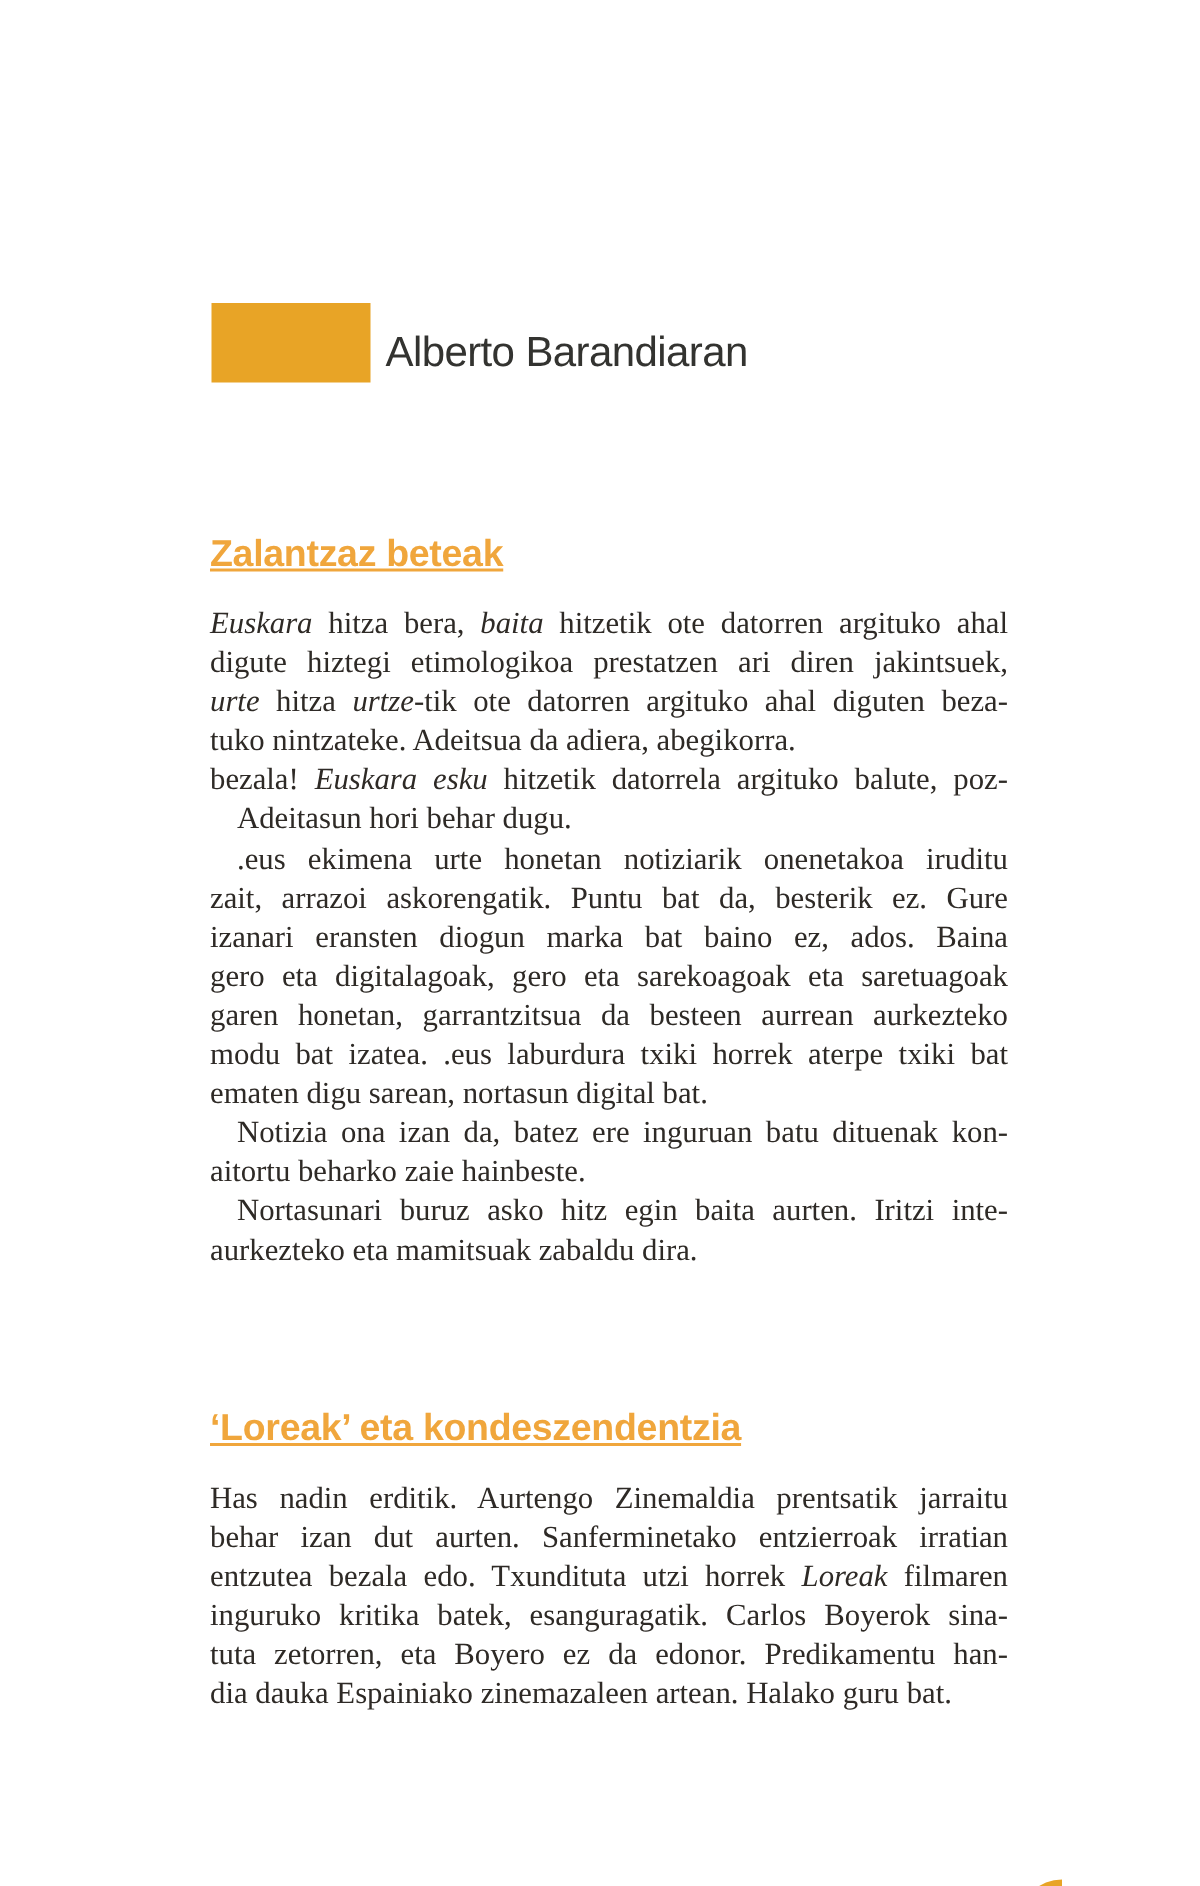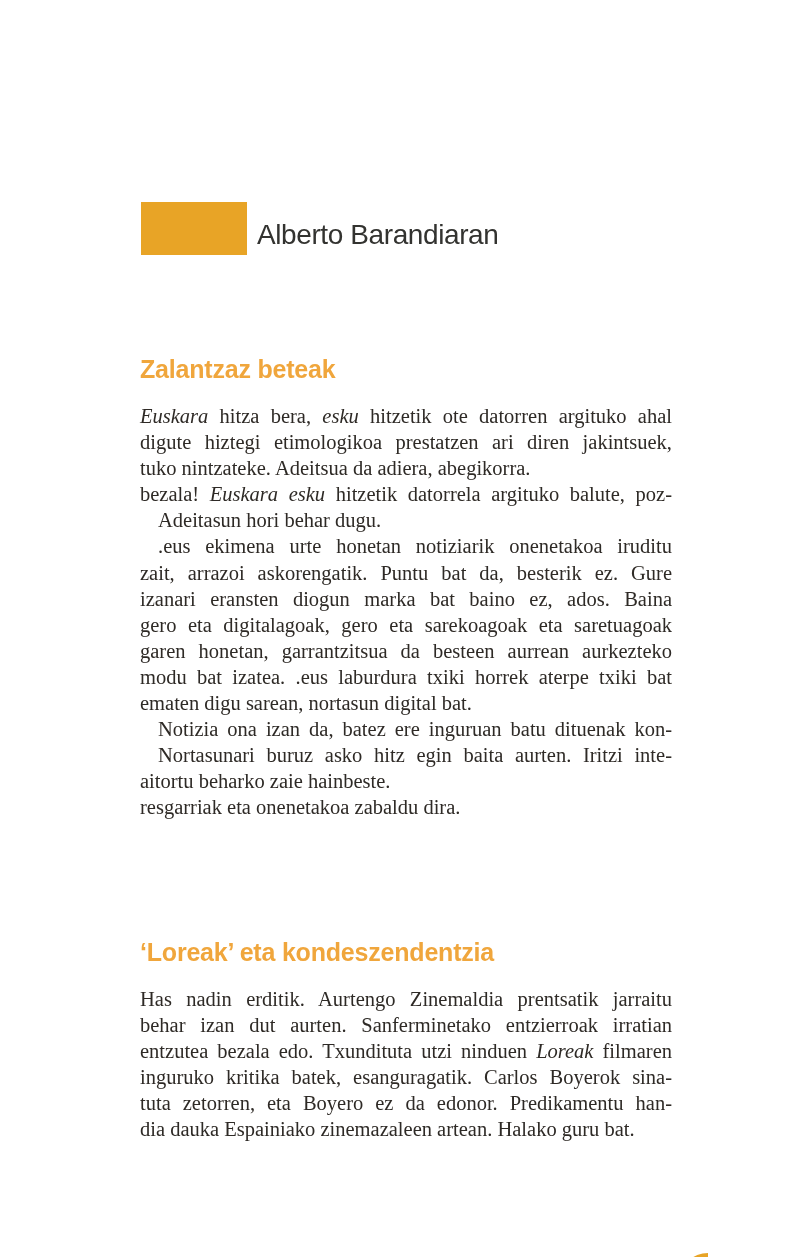--- a/index.html
+++ b/index.html
@@ -27,20 +27,21 @@
   .section{position:absolute;left:140px;width:532px;}
   .sec0{top:331px;}
   .sec1{top:914px;}
   .heading{
     font-family:"Liberation Sans", sans-serif;
     font-weight:600;
     font-size:25px;line-height:30px;
     letter-spacing:-0.2px;
     color:var(--heading,#F0A63C);
     margin:0 0 19px 0;
+    text-decoration:underline;
   }
   .body{
     font-family:"Liberation Serif", serif;
     font-size:20.5px;
     line-height:26.1px;
     color:var(--text,#2E2A26);
   }
   .line{
     height:26.1px;
     text-align:justify;
@@ -68,44 +69,45 @@
 </head>
 <body>
 
 <div class="page">
   <div class="band"></div>
   <div class="author">Alberto Barandiaran</div>
   <div id="sections">
       <div class="section sec0">
         <div class="heading">Zalantzaz beteak</div>
         <div class="body">
-          <div class="line"><span class="it">Euskara</span><span> hitza bera, </span><span class="it">esku</span><span> hitzetik ote datorren argituko ahal</span></div>
+          <div class="line"><span class="it">Euskara</span><span> hitza bera, </span><span class="it">baita</span><span> hitzetik ote datorren argituko ahal</span></div>
           <div class="line"><span>digute hiztegi etimologikoa prestatzen ari diren jakintsuek,</span></div>
+          <div class="line"><span class="it">urte</span><span> hitza </span><span class="it">urtze</span><span>-tik ote datorren argituko ahal diguten beza-</span></div>
           <div class="line end"><span>tuko nintzateke. Adeitsua da adiera, abegikorra.</span></div>
           <div class="line"><span>bezala! </span><span class="it">Euskara esku</span><span> hitzetik datorrela argituko balute, poz-</span></div>
           <div class="line ind end"><span>Adeitasun hori behar dugu.</span></div>
           <div class="line ind"><span>.eus ekimena urte honetan notiziarik onenetakoa iruditu</span></div>
           <div class="line"><span>zait, arrazoi askorengatik. Puntu bat da, besterik ez. Gure</span></div>
           <div class="line"><span>izanari eransten diogun marka bat baino ez, ados. Baina</span></div>
           <div class="line"><span>gero eta digitalagoak, gero eta sarekoagoak eta saretuagoak</span></div>
           <div class="line"><span>garen honetan, garrantzitsua da besteen aurrean aurkezteko</span></div>
           <div class="line"><span>modu bat izatea. .eus laburdura txiki horrek aterpe txiki bat</span></div>
           <div class="line end"><span>ematen digu sarean, nortasun digital bat.</span></div>
           <div class="line ind"><span>Notizia ona izan da, batez ere inguruan batu dituenak kon-</span></div>
+          <div class="line end"><span>aitortu beharko zaie hainbeste.</span></div>
           <div class="line ind"><span>Nortasunari buruz asko hitz egin baita aurten. Iritzi inte-</span></div>
-          <div class="line end"><span>aitortu beharko zaie hainbeste.</span></div>
-          <div class="line end"><span>resgarriak eta onenetakoa zabaldu dira.</span></div>
+          <div class="line end"><span>aurkezteko eta mamitsuak zabaldu dira.</span></div>
         </div>
       </div>
       <div class="section sec1">
         <div class="heading">‘Loreak’ eta kondeszendentzia</div>
         <div class="body">
           <div class="line"><span>Has nadin erditik. Aurtengo Zinemaldia prentsatik jarraitu</span></div>
           <div class="line"><span>behar izan dut aurten. Sanferminetako entzierroak irratian</span></div>
-          <div class="line"><span>entzutea bezala edo. Txundituta utzi ninduen </span><span class="it">Loreak</span><span> filmaren</span></div>
+          <div class="line"><span>entzutea bezala edo. Txundituta utzi horrek </span><span class="it">Loreak</span><span> filmaren</span></div>
           <div class="line"><span>inguruko kritika batek, esanguragatik. Carlos Boyerok sina-</span></div>
           <div class="line"><span>tuta zetorren, eta Boyero ez da edonor. Predikamentu han-</span></div>
           <div class="line end"><span>dia dauka Espainiako zinemazaleen artean. Halako guru bat.</span></div>
         </div>
       </div>
     </div>
   <div class="pagenum">53</div>
   <div class="corner"></div>
 </div>
 

